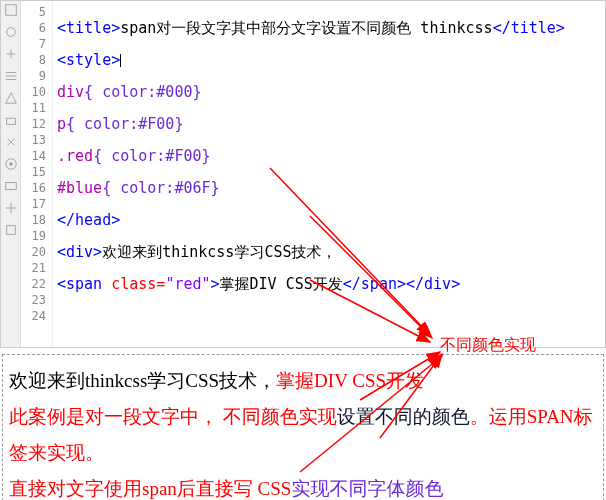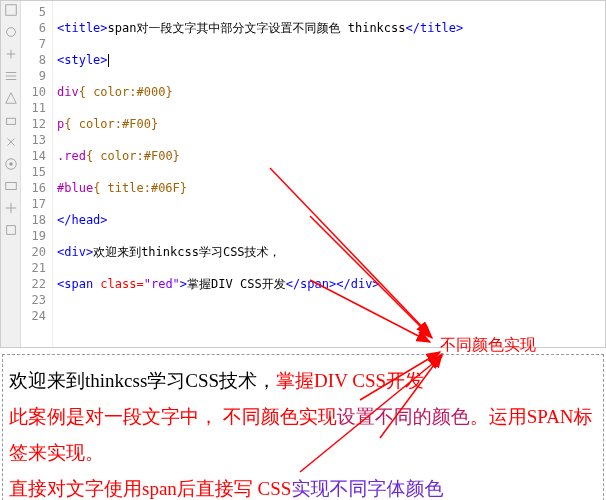--- a/index.html
+++ b/index.html
@@ -1,34 +1,34 @@
 <!DOCTYPE html>
 <html><head>
 <meta charset="utf-8">
 <style>
 *{margin:0;padding:0;box-sizing:border-box}
 body{font-family:Consolas,'Microsoft YaHei',monospace;font-size:13px;background:#fff;width:606px;position:relative}
 .editor{display:flex;border:1px solid #ccc;background:#fff;height:348px}
 .toolbar{width:20px;background:#f0f0f0;border-right:1px solid #ddd;display:flex;flex-direction:column;align-items:center;padding-top:2px;gap:8px}
 .toolbar svg{width:14px;height:14px;opacity:.6}
 .gutter{width:32px;background:#fff;text-align:right;padding:3px 6px 3px 0;color:#888;font-family:Consolas,monospace;font-size:12px;line-height:16px;user-select:none;border-right:1px solid #eee}
-.code{flex:1;padding:3px 4px;font-family:Consolas,'Microsoft YaHei',monospace;font-size:12px;line-height:16px;white-space:pre;overflow:hidden}
+.code{flex:1;padding:3px 4px;font-family:Consolas,'Microsoft YaHei',monospace;font-size:15px;line-height:16px;white-space:pre;overflow:hidden}
 .tag{color:#00f}
 .attr{color:#f00}
 .val{color:#8000ff}
 .txt{color:#000}
 .sel{color:#b000b0}
-.prop{color:#a16207}
+.prop{color:#6d28d9}
 .cursor{display:inline-block;width:1px;height:13px;background:#000;vertical-align:middle}
 .annotation{position:absolute;color:#f00;font-size:16px;font-family:'Microsoft YaHei'}
 .arrow{position:absolute;pointer-events:none}
 .preview{border:1px dashed #999;margin:6px 2px 0 2px;padding:8px 6px;font-family:'Microsoft YaHei';font-size:19px;line-height:1.9}
 .preview .p1{color:#000}
 .preview .red{color:#f00}
-.preview .blue{color:#be185d}
+.preview .blue{color:#0f172a}
 .preview .green{color:#6d28d9}
 </style>
 </head>
 <body>
 
 <div class="editor">
   <div class="toolbar">
     <svg viewBox="0 0 16 16">
         <rect x="2" y="2" width="12" height="12" fill="none" stroke="#666"></rect>
       </svg>
@@ -85,21 +85,21 @@
       <div>22</div>
       <div>23</div>
       <div>24</div>
     </div>
   <div class="code">
 <div><span class="tag">&lt;title&gt;</span><span class="txt">span对一段文字其中部分文字设置不同颜色 thinkcss</span><span class="tag">&lt;/title&gt;</span></div>
 <div><span class="tag">&lt;style&gt;</span><span class="cursor"></span></div>
 <div><span class="sel">div</span><span class="prop">{ color:#000}</span></div>
 <div><span class="sel">p</span><span class="prop">{ color:#F00}</span></div>
 <div><span class="sel">.red</span><span class="prop">{ color:#F00}</span></div>
-<div><span class="sel">#blue</span><span class="prop">{ title:#06F}</span></div>
+<div><span class="sel">#blue</span><span class="prop">{ color:#06F}</span></div>
 <div><span class="tag">&lt;/head&gt;</span></div>
 <div><span class="tag">&lt;div&gt;</span><span class="txt">欢迎来到thinkcss学习CSS技术，</span></div>
 <div><span class="tag">&lt;span </span><span class="attr">class=</span><span class="val">"red"</span><span class="tag">&gt;</span><span class="txt">掌握DIV CSS开发</span><span class="tag">&lt;/span&gt;&lt;/div&gt;</span></div>
 
 
 
 
 
 
 

